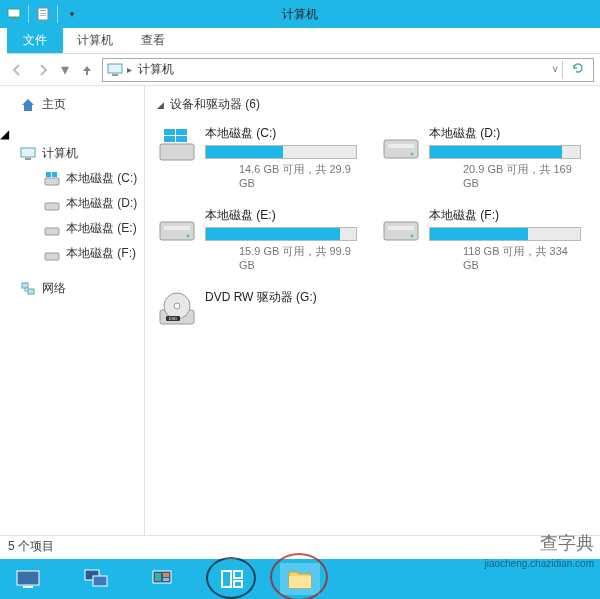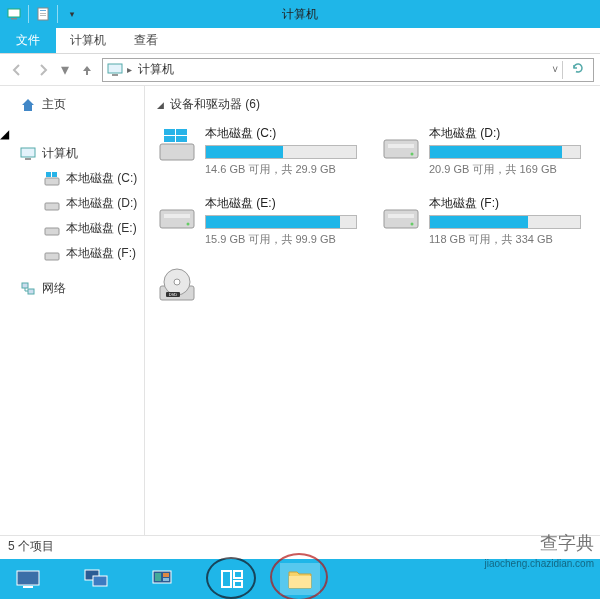--- a/index.html
+++ b/index.html
@@ -6,21 +6,21 @@
 body { width: 600px; height: 599px; overflow: hidden; background: #fff; position: relative; }
 
 
 .titlebar { height: 28px; background: #1fb6e8; display: flex; align-items: center; color: #000; position: relative; }
 .titlebar .qat { display: flex; align-items: center; gap: 6px; padding: 0 6px; }
 .titlebar .qat-icon { width: 16px; height: 16px; display: flex; align-items: center; justify-content: center; }
 .titlebar .sep { width: 1px; height: 18px; background: rgba(255,255,255,0.5); }
 .titlebar .wtitle { position: absolute; left: 50%; transform: translateX(-50%); font-size: 12px; color: #222; }
 
 
-.tabs { height: 26px; background: #fff; border-bottom: 1px solid #d9d9d9; display: flex; align-items: stretch; }
+.tabs { height: 26px; background: #fff; border-bottom: 1px solid #d9d9d9; display: flex; align-items: stretch; margin-left: 7px; }
 .tab-file { background: #1fb6e8; color: #fff; font-size: 12px; padding: 0 16px; display: flex; align-items: center; }
 .tab { font-size: 12px; padding: 0 14px; display: flex; align-items: center; color: #444; cursor: pointer; }
 
 
 .addrbar { height: 32px; display: flex; align-items: center; padding: 2px 6px; gap: 4px; border-bottom: 1px solid #e3e3e3; }
 .navbtn { width: 22px; height: 22px; border-radius: 2px; display: flex; align-items: center; justify-content: center; color: #888; cursor: pointer; }
 .addrbox { flex: 1; height: 24px; border: 1px solid #a8a8a8; display: flex; align-items: center; padding: 0 4px; gap: 4px; }
 .addrbox .pc-icon { width: 16px; height: 16px; }
 .addrbox .crumb { font-size: 12px; color: #333; padding: 0 2px; }
 .addrbox .chev { color: #666; font-size: 10px; }
@@ -39,21 +39,21 @@
 .section-hdr { display: flex; align-items: center; gap: 6px; font-size: 12px; color: #333; margin-bottom: 12px; }
 .section-hdr .tri { font-size: 9px; color: #555; }
 
 .drives { display: flex; flex-wrap: wrap; gap: 18px 24px; }
 .drive { display: flex; gap: 8px; width: 200px; }
 .drive-icon { width: 40px; height: 40px; display: flex; align-items: center; justify-content: center; }
 .drive-info { flex: 1; display: flex; flex-direction: column; gap: 3px; }
 .drive-name { font-size: 12px; color: #222; }
 .drive-bar { height: 14px; border: 1px solid #b9b9b9; background: #eaeaea; position: relative; }
 .drive-bar-fill { position: absolute; left: 0; top: 0; bottom: 0; background: #1fb6e8; }
-.drive-stats { font-size: 11px; color: #777; }
+.drive-stats { font-size: 11px; color: #777; margin-left: 34px; }
 
 
 .statusbar { height: 21px; border-top: 1px solid #e3e3e3; display: flex; align-items: center; padding: 0 8px; font-size: 12px; color: #444; }
 
 
 .taskbar { position: absolute; bottom: 0; left: 0; right: 0; height: 40px; background: #1fb6e8; display: flex; align-items: center; padding: 0 8px; gap: 28px; }
 .task-item { width: 40px; height: 32px; display: flex; align-items: center; justify-content: center; cursor: pointer; position: relative; }
 .task-item.active { background: rgba(255,255,255,0.25); }
 .task-circle { position: absolute; border: 2px solid rgba(180,20,20,0.7); border-radius: 50%; pointer-events: none; }
 
@@ -276,20 +276,23 @@
         <div class="drive">
           <div class="drive-icon">
             <svg width="38" height="38" viewBox="0 0 38 38">
               <rect x="2" y="20" width="34" height="14" rx="2" fill="#d7d7d7" stroke="#999"></rect>
               <circle cx="19" cy="16" r="13" fill="#e8e8e8" stroke="#999"></circle>
               <circle cx="19" cy="16" r="3" fill="#fff" stroke="#999"></circle>
               <rect x="8" y="26" width="14" height="5" rx="1" fill="#333"></rect>
               <text x="15" y="30" font-size="4" fill="#fff" text-anchor="middle">DVD</text>
             </svg>
           </div>
+          <div class="drive-info">
+            <div class="drive-name">DVD RW 驱动器 (G:)</div>
+          </div>
         </div>
       </div>
   </div>
 </div>
 
 <div class="statusbar">
   <span>5 个项目</span>
 </div>
 
 <div class="taskbar">

